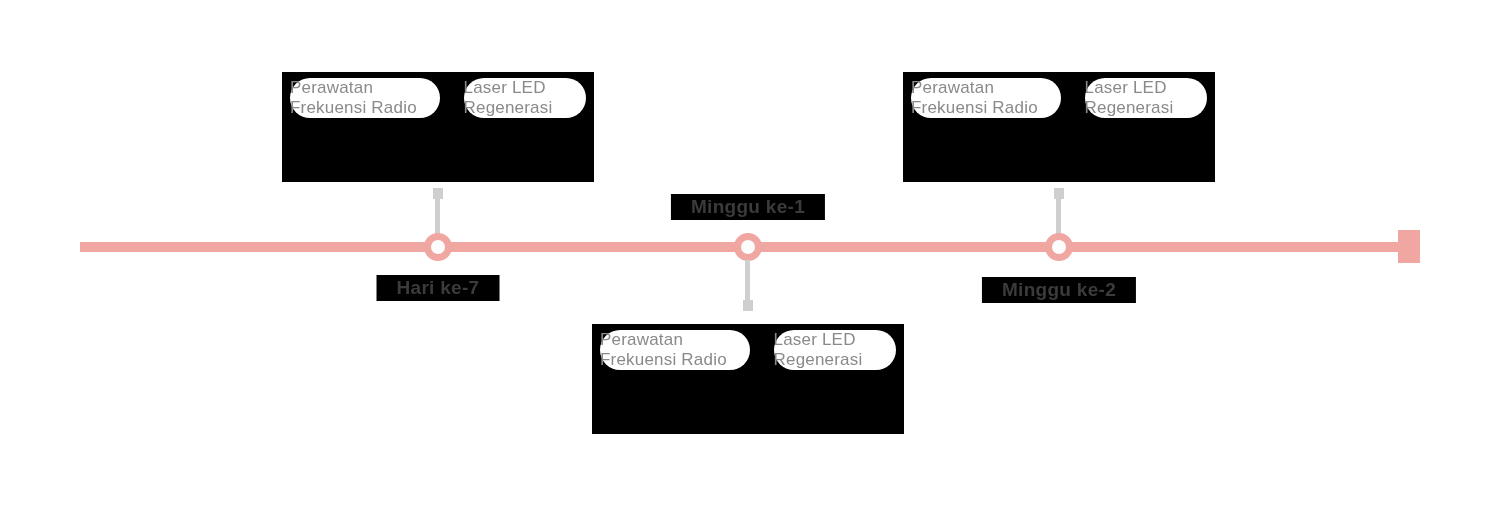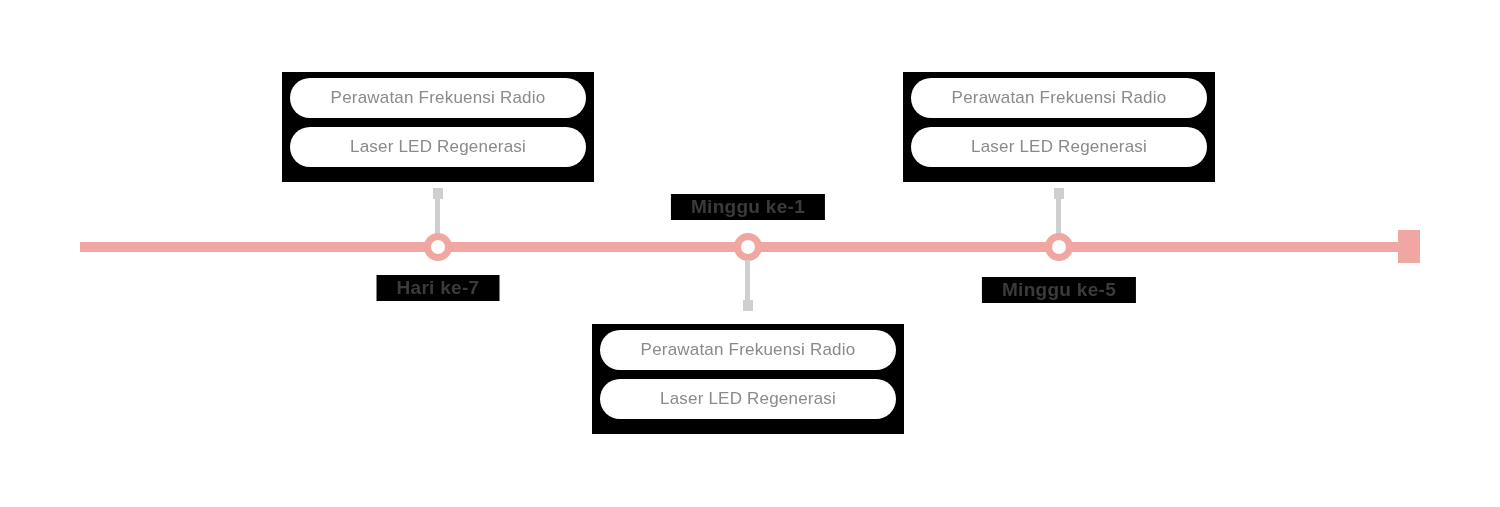--- a/index.html
+++ b/index.html
@@ -50,22 +50,22 @@
   }
 
   
   .card-frame {
     position: absolute;
     width: 312px; height: 110px;
     background: var(--card-frame-black, #000000);
     box-sizing: border-box;
     padding: 6px 8px 0 8px;
     display: flex;
-    flex-direction: column;
-    gap: 9px;
+    flex-direction: row;
+    gap: 24px;
   }
   .pill {
     height: 40px;
     background: #ffffff;
     border-radius: 20px;
     display: flex;
     align-items: center;
     justify-content: center;
     color: var(--pill-text-gray, #8A8A8A);
     font-size: 17px;
@@ -129,16 +129,16 @@
       <div class="pill">
         <span>Perawatan Frekuensi Radio</span>
       </div>
       <div class="pill">
         <span>Laser LED Regenerasi</span>
       </div>
     </div>
     <div class="conn-cap" style="left:1054px; top:188px;"></div>
     <div class="conn" style="left:1056px; top:196px; height:40px;"></div>
     <div class="node" style="left:1045px; top:233px;"></div>
-    <div class="event-label" style="left:1059px; top:277px;">Minggu ke-5</div>
+    <div class="event-label" style="left:1059px; top:277px;">Minggu ke-2</div>
   </div>
 
 </div>
 
 </body></html>

